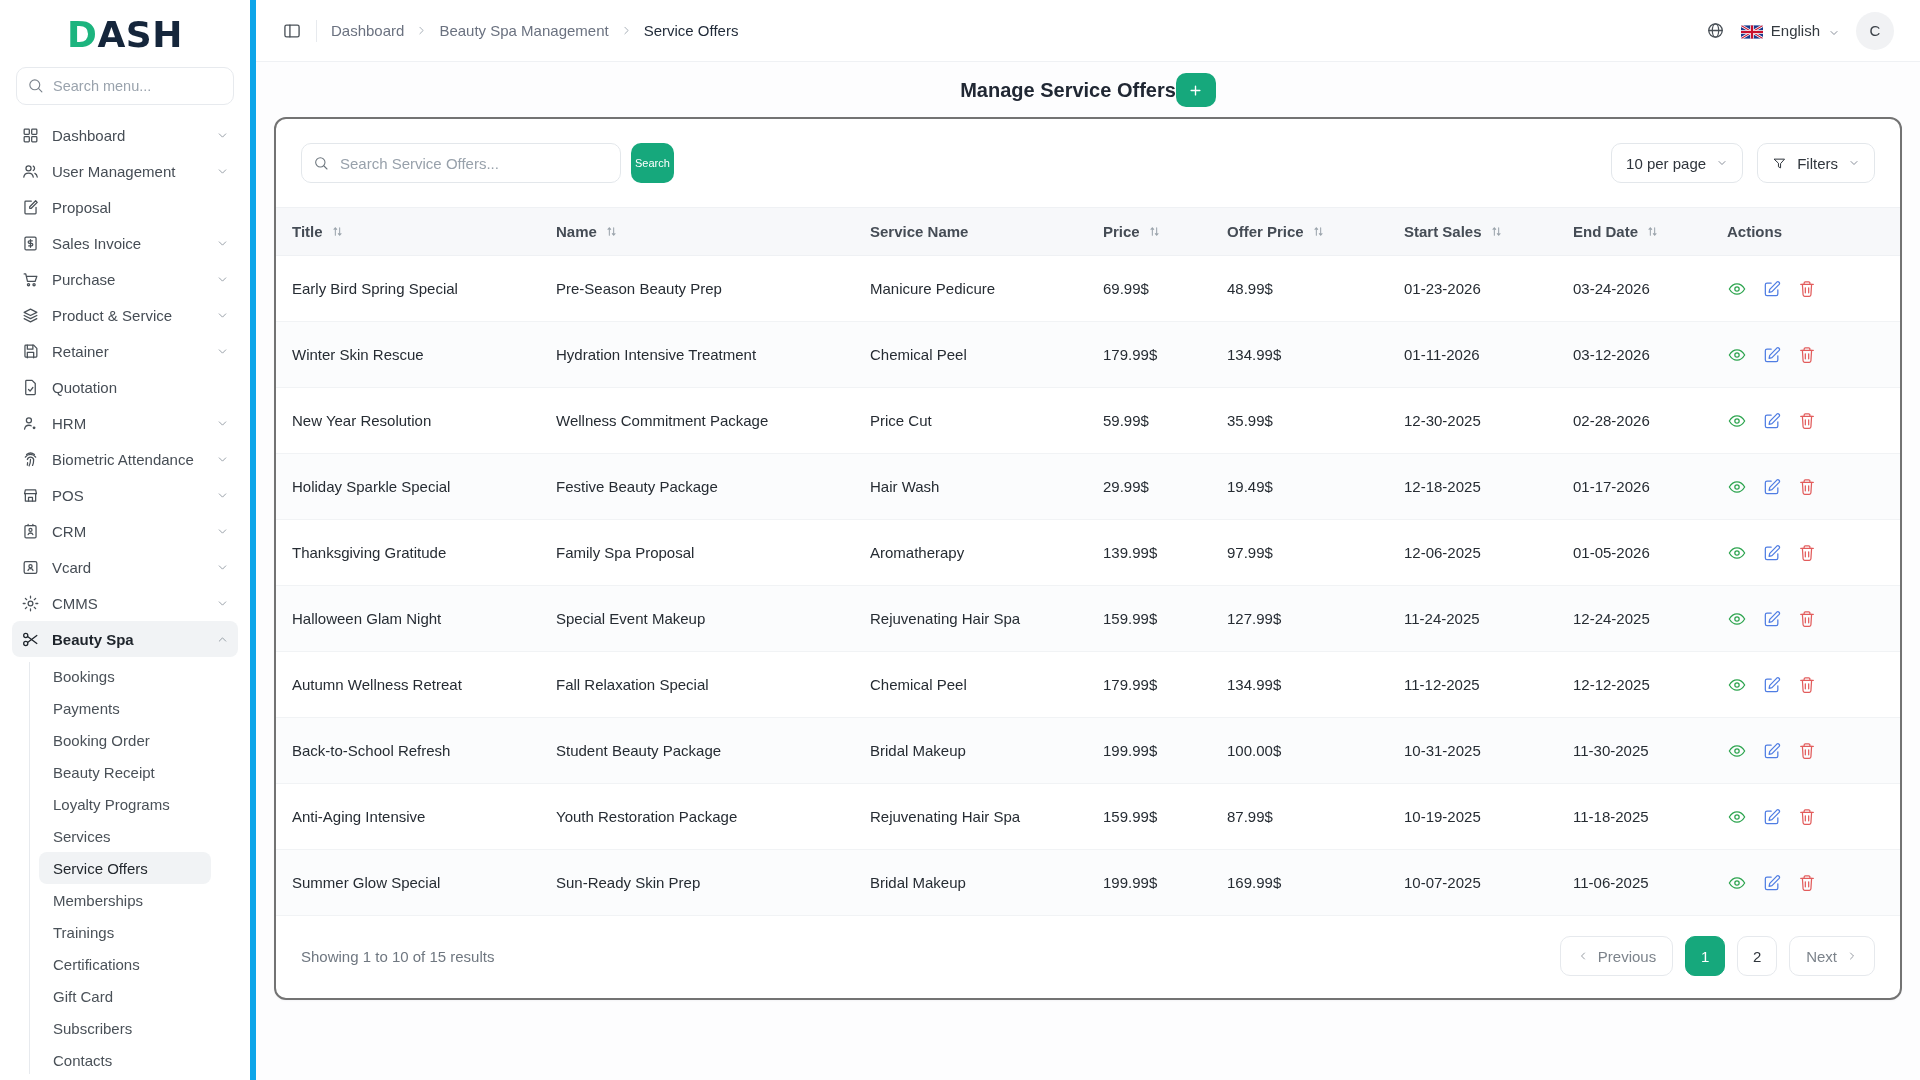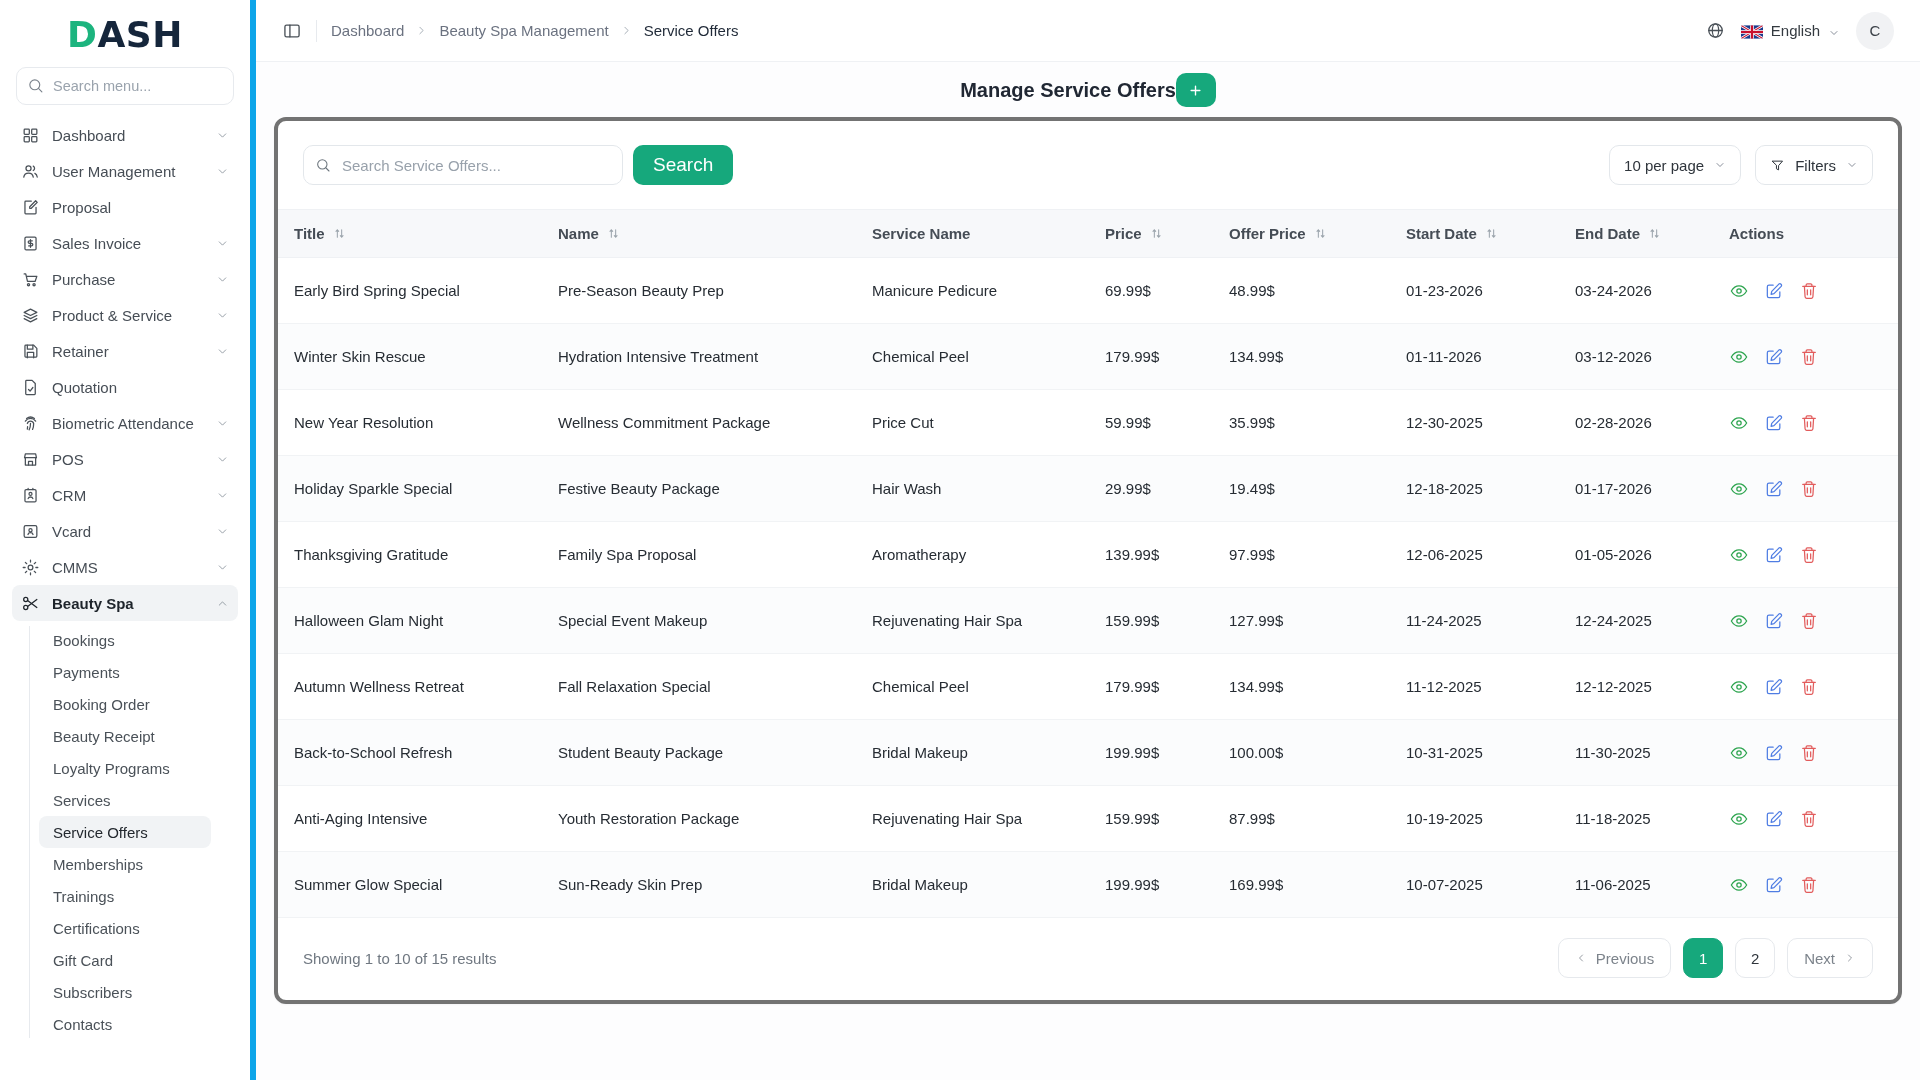--- a/index.html
+++ b/index.html
@@ -45,27 +45,27 @@
   .lang .chev{width:12px;height:12px;color:#6B7280}
   .avatar{width:38px;height:38px;border-radius:50%;background:#F1F2F4;color:#3A4047;display:flex;align-items:center;justify-content:center;font-size:15px;font-weight:500;cursor:pointer}
 
   .page-head{display:flex;align-items:center;justify-content:center;padding:11px 18px 10px;flex:none}
   .page-title{font-size:20px;font-weight:700;color:#202733}
   .add-btn{width:40px;height:34px;border:none;border-radius:10px;background:#16A87C;color:#fff;display:flex;align-items:center;justify-content:center;cursor:pointer}
   .add-btn .ic{width:15px;height:15px}
   .add-btn .sicon{stroke-width:2.2}
 
   
-  .card{margin:0 18px;background:#fff;border:4px solid #737373;border-radius:12px;box-shadow:0 1px 2px rgba(16,24,40,.04);overflow:hidden}
+  .card{margin:0 18px;background:#fff;border:2px solid #737373;border-radius:12px;box-shadow:0 1px 2px rgba(16,24,40,.04);overflow:hidden}
   .toolbar{display:flex;align-items:center;padding:24px 25px;gap:10px}
   .search-wrap{position:relative}
   .search-wrap input{width:320px;height:40px;border:1px solid #E3E7EB;border-radius:10px;padding:0 12px 0 38px;font-size:15px;color:#333;outline:none;font-family:inherit}
   .search-wrap input::placeholder{color:#98A1AB}
   .search-wrap .ic{position:absolute;left:12px;top:12px;width:16px;height:16px;color:#6C757D}
-  .btn-green{height:40px;padding:0 20px;border:none;border-radius:10px;background:#16A87C;color:#fff;font-size:19px;cursor:pointer;font-family:inherit}
+  .btn-green{height:40px;padding:0 4px;border:none;border-radius:10px;background:#16A87C;color:#fff;font-size:11px;cursor:pointer;font-family:inherit}
   .toolbar-right{margin-left:auto;display:flex;gap:14px}
   .btn-light{height:40px;padding:0 14px;display:flex;align-items:center;gap:10px;background:#fff;border:1px solid #E3E7EB;border-radius:10px;font-size:15px;color:#2F353C;cursor:pointer;font-family:inherit}
   .btn-light .chev{width:12px;height:12px;color:#6B7280}
   .btn-light .funnel{width:15px;height:15px;color:#2F353C}
 
   table{width:100%;border-collapse:collapse;table-layout:fixed}
   thead th{background:#F7F8FA;height:48px;text-align:left;font-size:15px;font-weight:600;color:#454C55;padding:0 8px 0 16px;border-top:1px solid #EFF1F4;border-bottom:1px solid #EFF1F4}
   .th-inner{display:flex;align-items:center;gap:8px}
   .sort-ic{width:13px;height:13px;color:#9AA3AB;flex:none}
   .sort-ic .sicon{stroke-width:1.9}
@@ -206,20 +206,35 @@
         </span>
       </div>
       <div class="menu-item">
         <span class="ic">
           <svg class="sicon" viewBox="0 0 24 24">
             <path d="M7 3h7l4 4v13a1 1 0 0 1-1 1H7a1 1 0 0 1-1-1V4a1 1 0 0 1 1-1z"></path>
             <path d="M9.5 14.5l2 2 3.5-4.5"></path>
           </svg>
         </span>
         <span>Quotation</span>
+      </div>
+      <div class="menu-item">
+        <span class="ic">
+          <svg class="sicon" viewBox="0 0 24 24">
+            <circle cx="10" cy="8" r="3.2"></circle>
+            <path d="M4.5 19c.6-3.1 2.8-4.8 5.5-4.8 1 0 2 .2 2.8.7"></path>
+            <circle cx="16.5" cy="17.5" r="1.8" fill="currentColor" stroke="none"></circle>
+          </svg>
+        </span>
+        <span>HRM</span>
+        <span class="chev">
+          <svg class="sicon" viewBox="0 0 24 24">
+            <path d="m6 9 6 6 6-6"></path>
+          </svg>
+        </span>
       </div>
       <div class="menu-item">
         <span class="ic">
           <svg class="sicon" viewBox="0 0 24 24">
             <path d="M7 5.6a8.5 8.5 0 0 1 10 0"></path>
             <path d="M5.5 9a8 8 0 0 1 13 0"></path>
             <path d="M8 12a4.2 4.2 0 0 1 8 0c0 3-.4 5.5-1.4 7.5"></path>
             <path d="M12 12c0 3.5-.5 6-1.8 8"></path>
             <path d="M8.3 16a14 14 0 0 1-.3 3"></path>
           </svg>
@@ -513,21 +528,21 @@
                 <span class="sort-ic">
                   <svg class="sicon" viewBox="0 0 24 24">
                     <path d="M8 5v14M8 5 5.5 8M8 5l2.5 3"></path>
                     <path d="M16 19V5M16 19l-2.5-3M16 19l2.5-3"></path>
                   </svg>
                 </span>
               </div>
             </th>
             <th>
               <div class="th-inner">
-                <span>Start Date</span>
+                <span>Start Sales</span>
                 <span class="sort-ic">
                   <svg class="sicon" viewBox="0 0 24 24">
                     <path d="M8 5v14M8 5 5.5 8M8 5l2.5 3"></path>
                     <path d="M16 19V5M16 19l-2.5-3M16 19l2.5-3"></path>
                   </svg>
                 </span>
               </div>
             </th>
             <th>
               <div class="th-inner">

